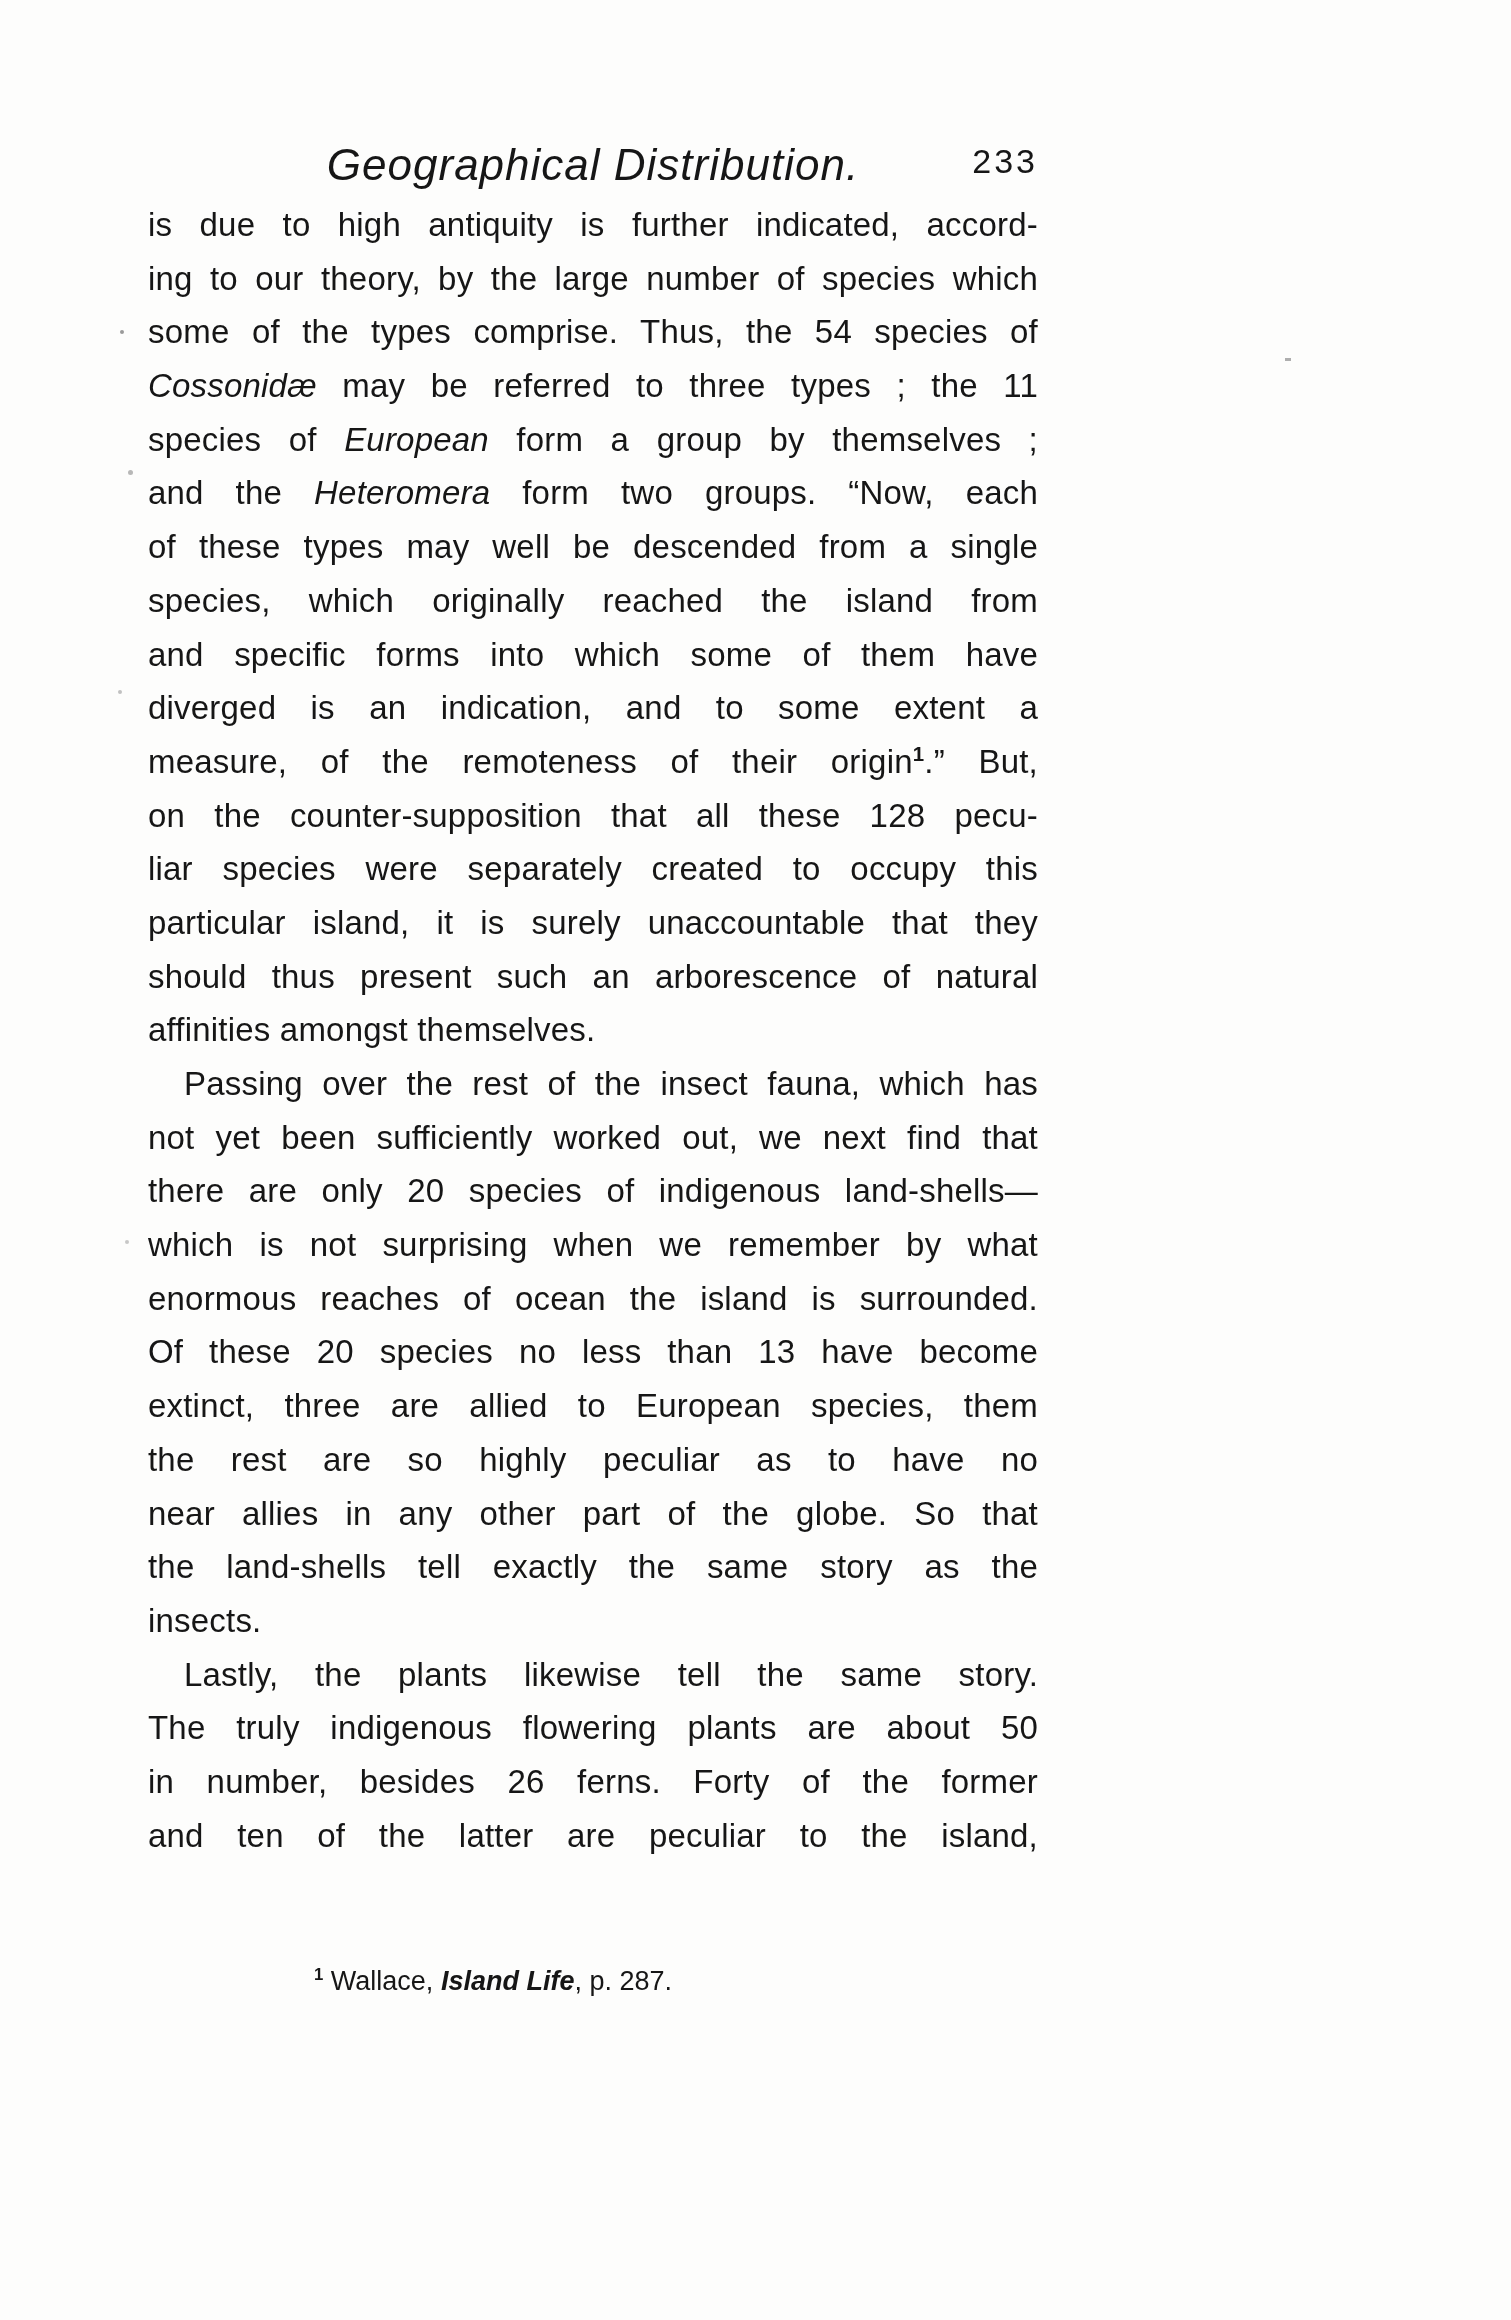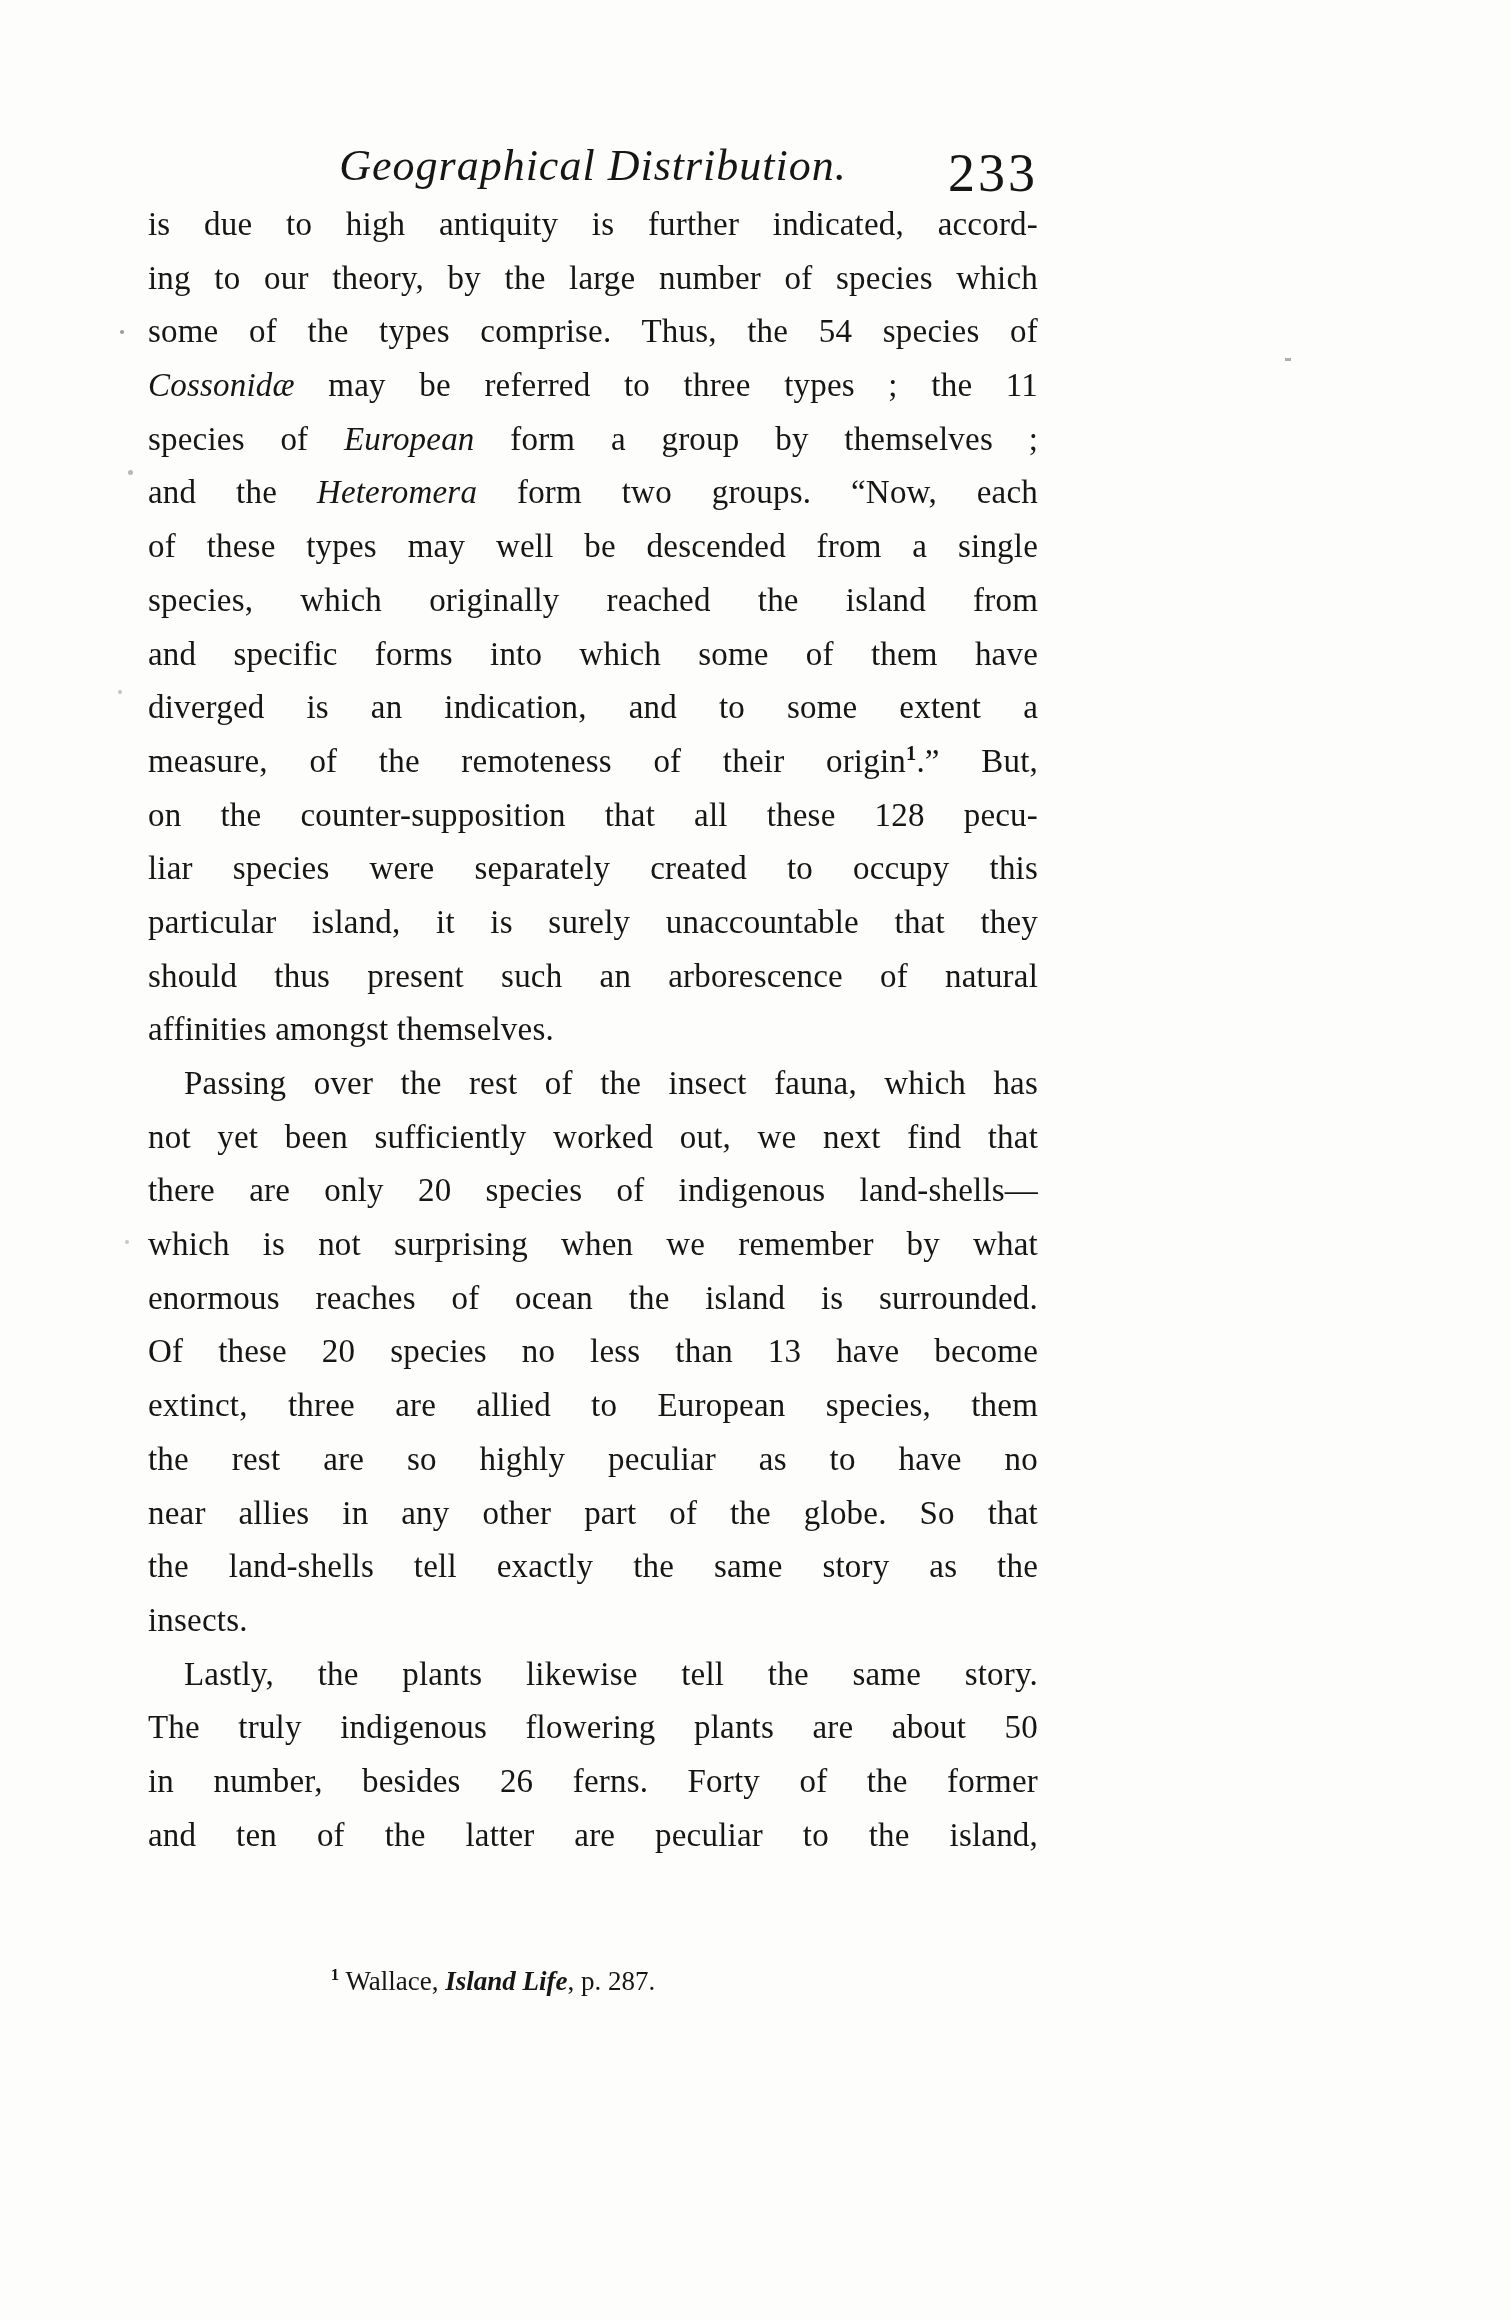--- a/index.html
+++ b/index.html
@@ -6,21 +6,21 @@
     margin: 0;
     padding: 0;
     background: #ffffff;
   }
   .page {
     position: relative;
     width: 1511px;
     height: 2320px;
     background: #fdfdfc;
     overflow: hidden;
-    font-family: Liberation Serif, serif;
+    font-family: Liberation Sans, sans-serif;
     color: #161616;
   }
   .running-header {
     position: absolute;
     left: 148px;
     top: 140px;
     width: 890px;
     height: 56px;
   }
   .header-title {
@@ -31,21 +31,21 @@
     text-align: center;
     font-style: italic;
     font-size: 44px;
     letter-spacing: 1px;
     white-space: nowrap;
   }
   .page-number {
     position: absolute;
     right: 0;
     top: 2px;
-    font-size: 54px;
+    font-size: 34px;
     letter-spacing: 3px;
   }
   .body-text {
     position: absolute;
     left: 148px;
     top: 198px;
     width: 890px;
   }
   .paragraph { margin: 0; }
   .line {

